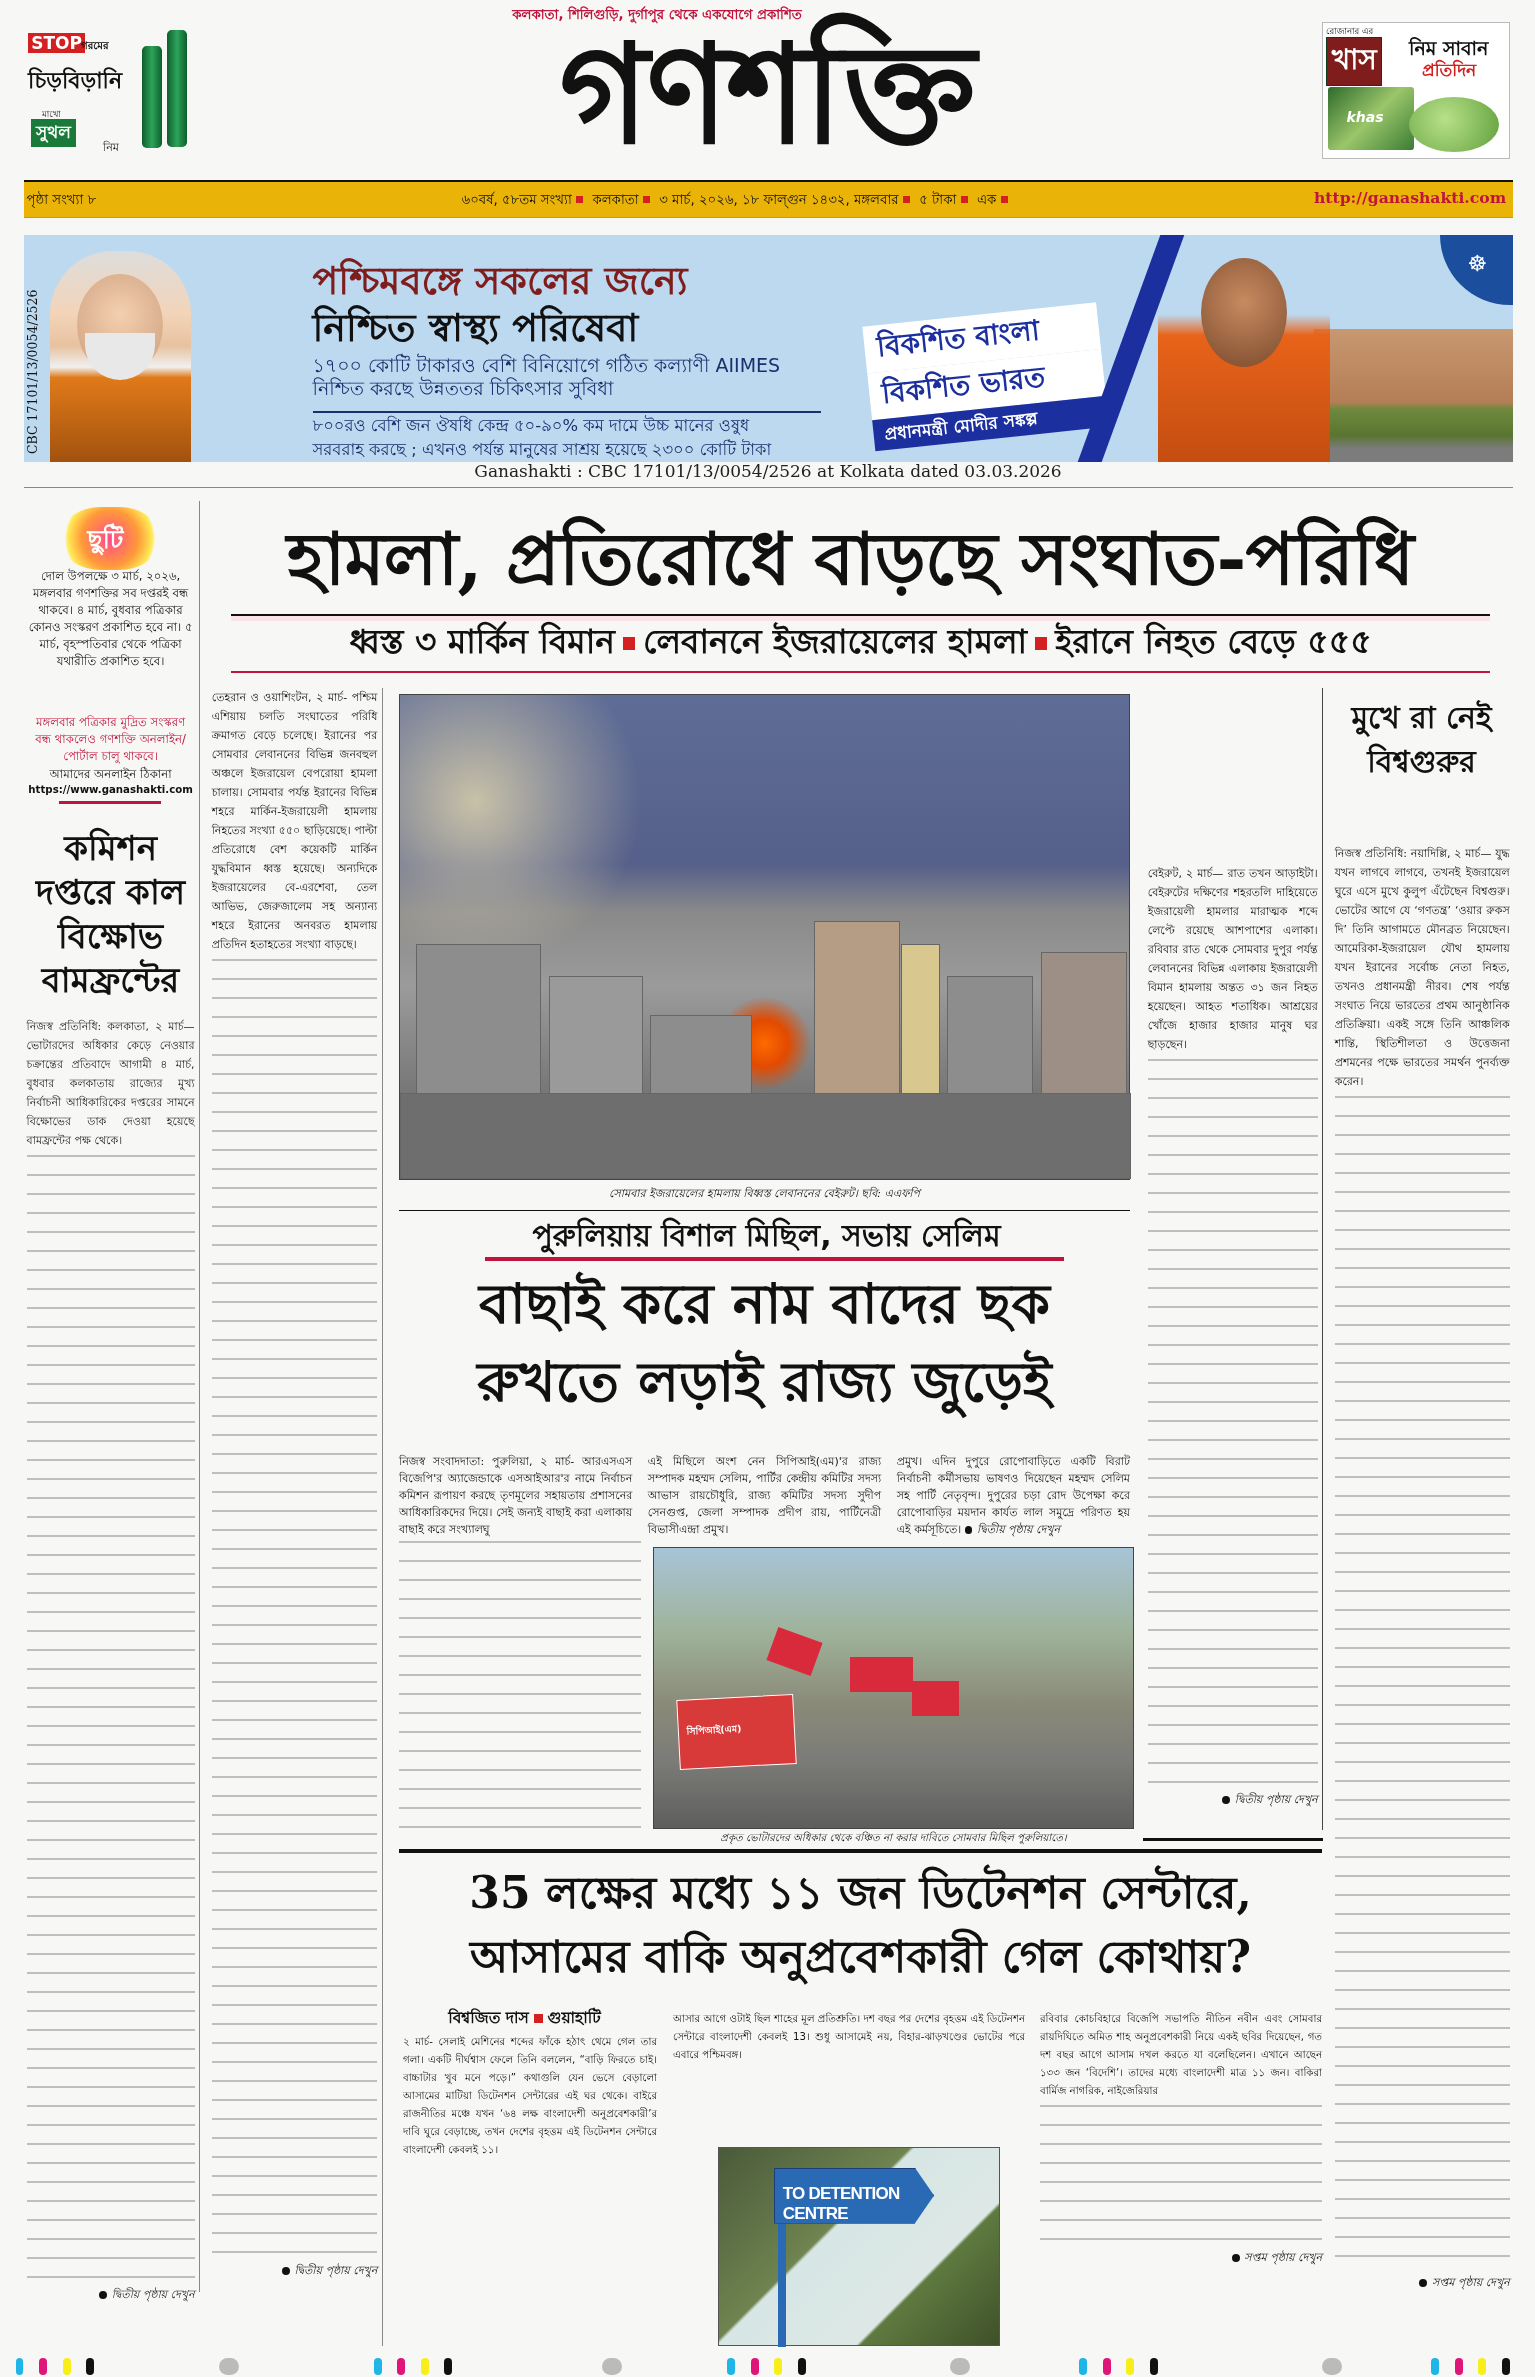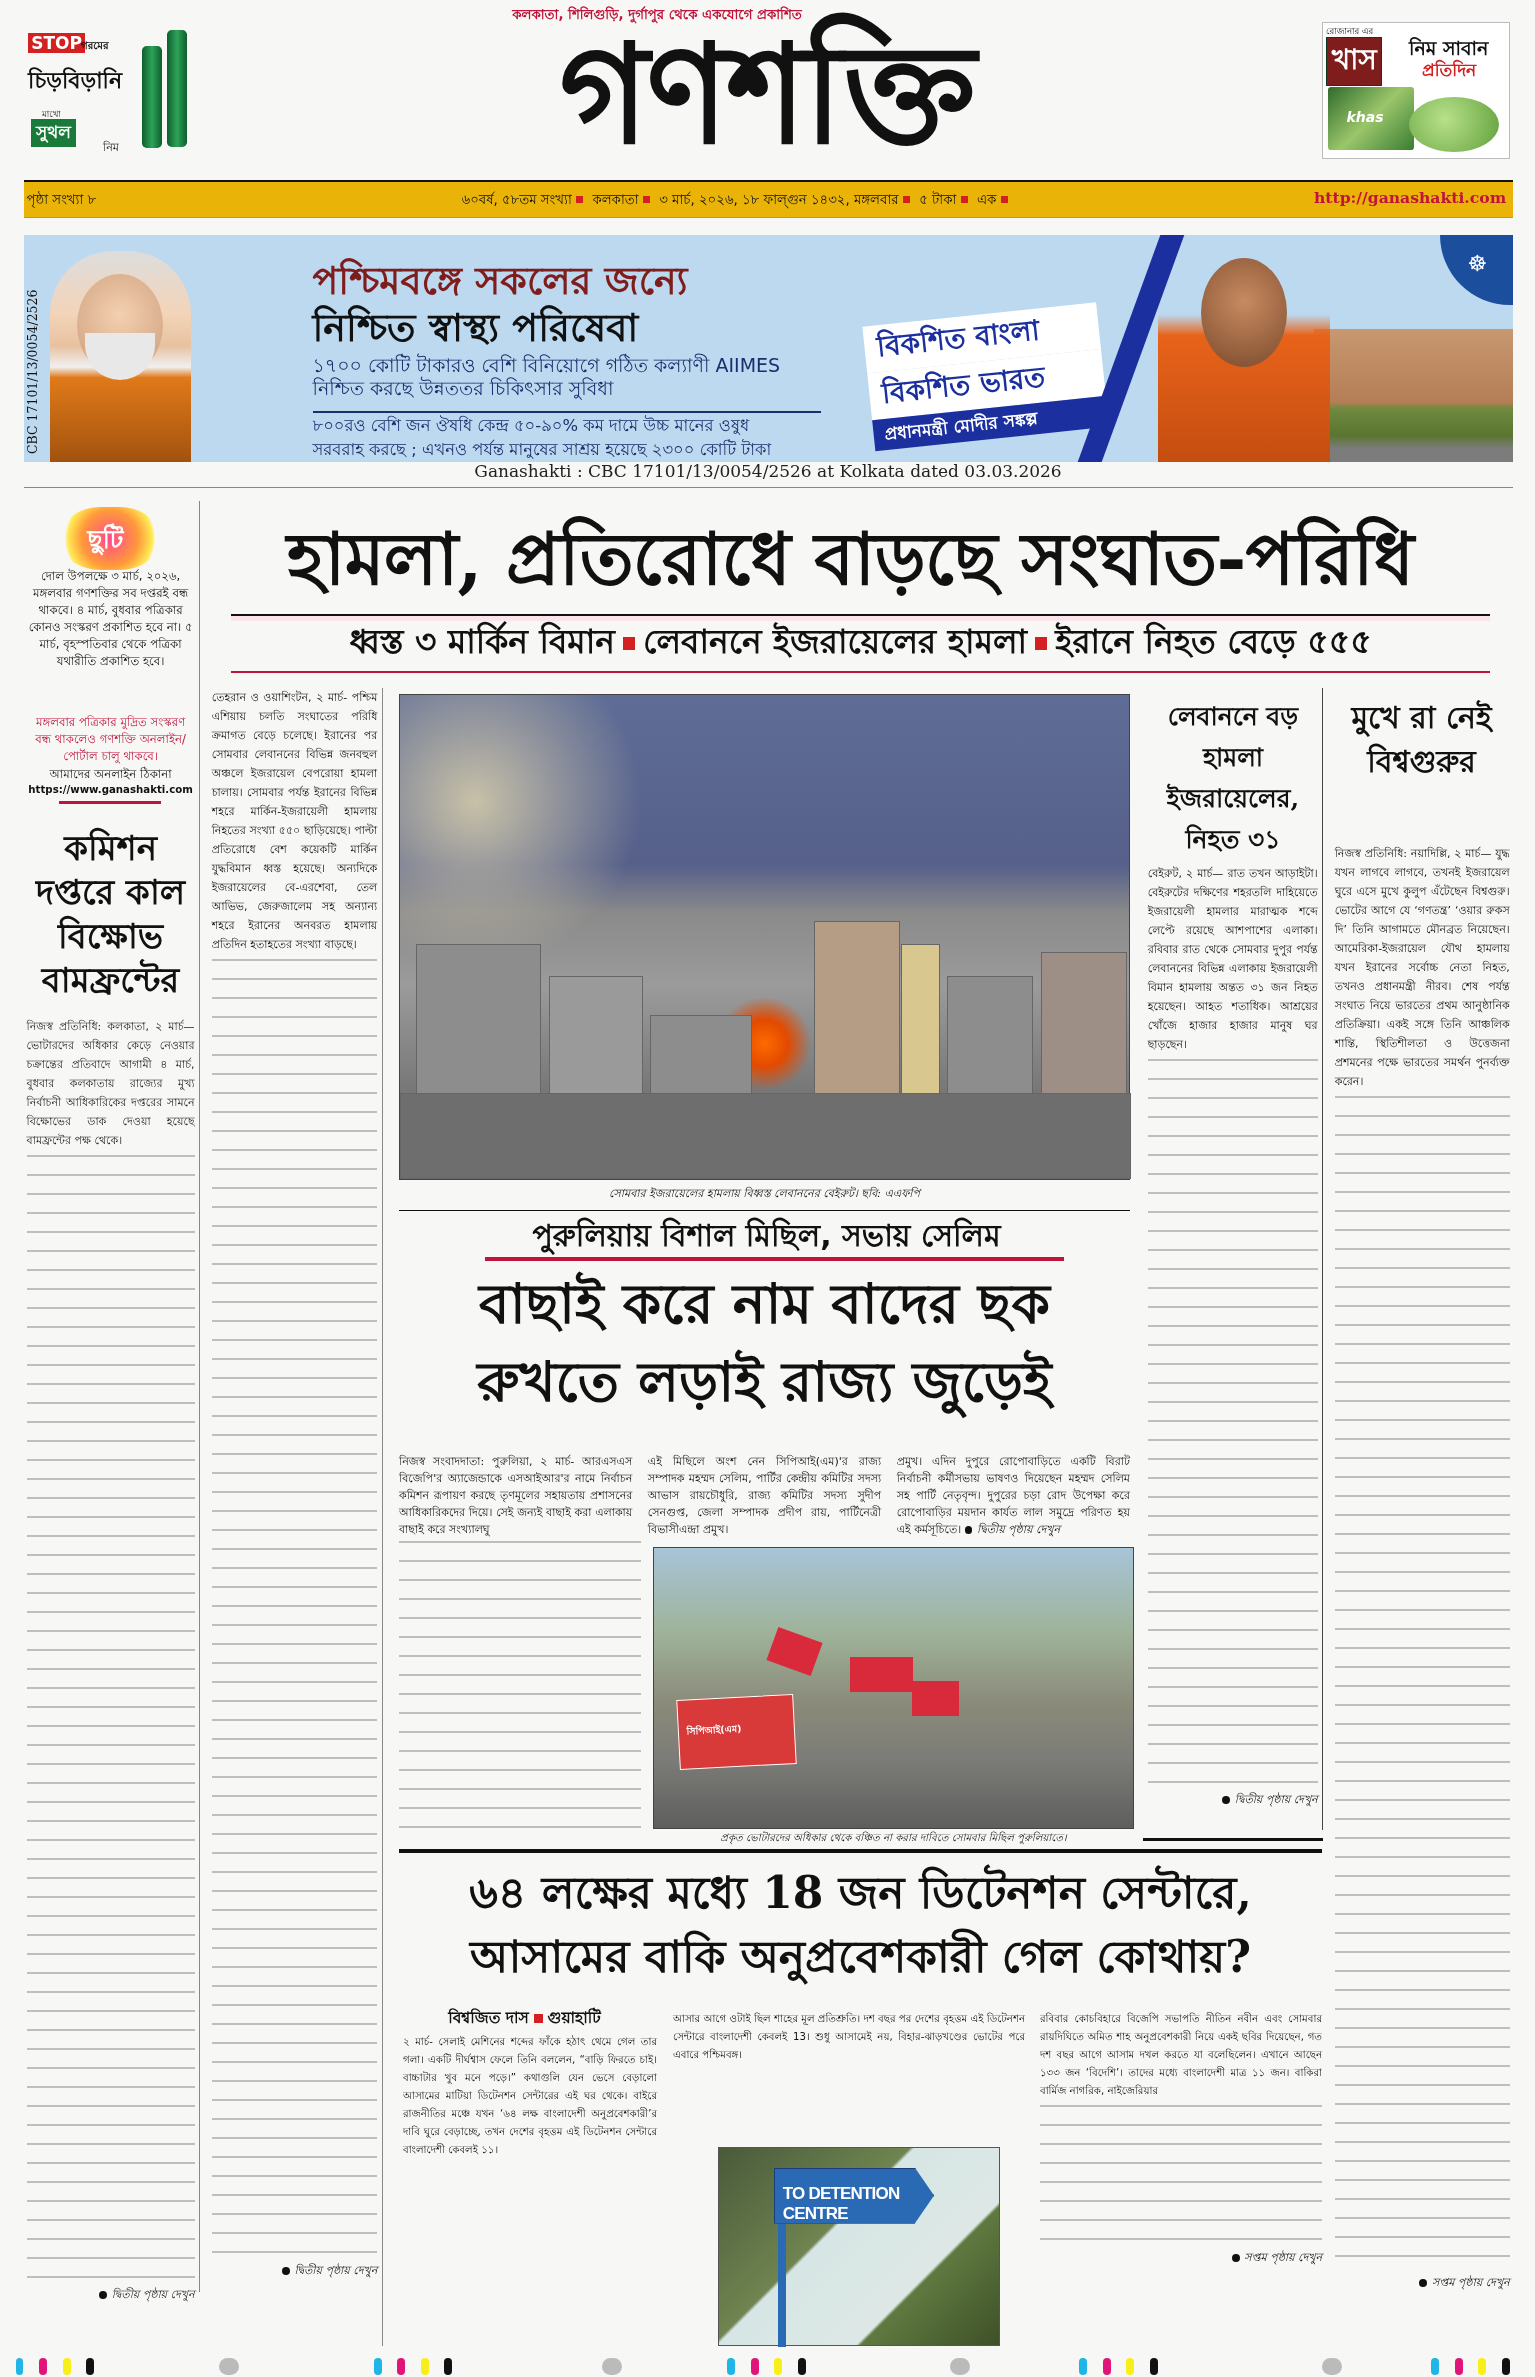--- a/index.html
+++ b/index.html
@@ -269,40 +269,39 @@
   <div class="flag" style="left:117px;top:86px;transform:rotate(20deg);"></div>
   <div class="flag" style="left:196px;top:109px;width:63px;"></div>
   <div class="flag" style="left:258px;top:133px;"></div>
   <div class="banner">
       <span>সিপিআই(এম)</span>
     </div>
 </div>
 <div class="abs" id="photo2-caption">প্রকৃত ভোটারদের অধিকার থেকে বঞ্চিত না করার দাবিতে সোমবার মিছিল পুরুলিয়াতে।</div>
 
 <div class="abs" id="lebanon-col">
-  <div class="abs serif" id="lebanon-head">লেবাননে বড় হামলা ইজরায়েলের, নিহত ৩১</div>
   <div class="abs" id="lebanon-body">
     <p>বেইরুট, ২ মার্চ— রাত তখন আড়াইটা। বেইরুটের দক্ষিণের শহরতলি দাহিয়েতে ইজরায়েলী হামলার মারাত্মক শব্দে লেপ্টে রয়েছে আশপাশের এলাকা। রবিবার রাত থেকে সোমবার দুপুর পর্যন্ত লেবাননের বিভিন্ন এলাকায় ইজরায়েলী বিমান হামলায় অন্তত ৩১ জন নিহত হয়েছেন। আহত শতাধিক। আশ্রয়ের খোঁজে হাজার হাজার মানুষ ঘর ছাড়ছেন।</p>
     <div class="filler" style="height:727px;margin-top:4.7px;"></div>
     <div class="contd" style="text-align:right;margin-top:4.7px;"><span class="dot"></span><span>দ্বিতীয় পৃষ্ঠায় দেখুন</span></div>
   </div>
 </div>
 <div class="abs" id="lebanon-rule"></div>
 
 <div class="abs" id="right-col">
   <div class="abs serif" id="right-head">মুখে রা নেই বিশ্বগুরুর</div>
   <div class="abs" id="right-body">
     <p>নিজস্ব প্রতিনিধি: নয়াদিল্লি, ২ মার্চ— যুদ্ধ যখন লাগবে লাগবে, তখনই ইজরায়েল ঘুরে এসে মুখে কুলুপ এঁটেছেন বিশ্বগুরু। ভোটের আগে যে ‘গণতন্ত্র’ ‘ওয়ার রুকস দি’ তিনি আগামতে মৌনব্রত নিয়েছেন। আমেরিকা-ইজরায়েল যৌথ হামলায় যখন ইরানের সর্বোচ্চ নেতা নিহত, তখনও প্রধানমন্ত্রী নীরব। শেষ পর্যন্ত সংঘাত নিয়ে ভারতের প্রথম আনুষ্ঠানিক প্রতিক্রিয়া। একই সঙ্গে তিনি আঞ্চলিক শান্তি, স্থিতিশীলতা ও উত্তেজনা প্রশমনের পক্ষে ভারতের সমর্থন পুনর্ব্যক্ত করেন।</p>
     <div class="filler" style="height:1173px;margin-top:4.7px;"></div>
     <div class="contd" style="text-align:right;margin-top:4.7px;"><span class="dot"></span><span>সপ্তম পৃষ্ঠায় দেখুন</span></div>
   </div>
 </div>
 
 <div class="abs" id="assam-rule"></div>
-<div class="abs serif" id="assam-head">৬৪ লক্ষের মধ্যে 18 জন ডিটেনশন সেন্টারে, আসামের বাকি অনুপ্রবেশকারী গেল কোথায়?</div>
+<div class="abs serif" id="assam-head">35 লক্ষের মধ্যে ১১ জন ডিটেনশন সেন্টারে, আসামের বাকি অনুপ্রবেশকারী গেল কোথায়?</div>
 <div class="abs" id="assam-byline">
   <span>বিশ্বজিত দাস</span><span class="sq"></span><span>গুয়াহাটি</span>
 </div>
 <div class="abs" id="assam-c1">২ মার্চ- সেলাই মেশিনের শব্দের ফাঁকে হঠাৎ থেমে গেল তার গলা। একটি দীর্ঘশ্বাস ফেলে তিনি বললেন, “বাড়ি ফিরতে চাই। বাচ্চাটার খুব মনে পড়ে।” কথাগুলি যেন ভেসে বেড়ালো আসামের মাটিয়া ডিটেনশন সেন্টারের এই ঘর থেকে। বাইরে রাজনীতির মঞ্চে যখন ‘৬৪ লক্ষ বাংলাদেশী অনুপ্রবেশকারী’র দাবি ঘুরে বেড়াচ্ছে, তখন দেশের বৃহত্তম এই ডিটেনশন সেন্টারে বাংলাদেশী কেবলই ১১।</div>
 <div class="abs" id="assam-c2">আসার আগে ওটাই ছিল শাহের মূল প্রতিশ্রুতি। দশ বছর পর দেশের বৃহত্তম এই ডিটেনশন সেন্টারে বাংলাদেশী কেবলই 13। শুধু আসামেই নয়, বিহার-ঝাড়খণ্ডের ভোটের পরে এবারে পশ্চিমবঙ্গ।</div>
 <div class="abs" id="assam-c3">
   <p>রবিবার কোচবিহারে বিজেপি সভাপতি নীতিন নবীন এবং সোমবার রায়দিঘিতে অমিত শাহ অনুপ্রবেশকারী নিয়ে একই ছবির দিয়েছেন, গত দশ বছর আগে আসাম দখল করতে যা বলেছিলেন। এখানে আছেন ১৩৩ জন ‘বিদেশি’। তাদের মধ্যে বাংলাদেশী মাত্র ১১ জন। বাকিরা বার্মিজ নাগরিক, নাইজেরিয়ার</p>
   <div class="filler" style="height:141px;margin-top:4.7px;"></div>
   <div class="contd" style="text-align:right;margin-top:3.1px;"><span class="dot"></span><span>সপ্তম পৃষ্ঠায় দেখুন</span></div>
 </div>

